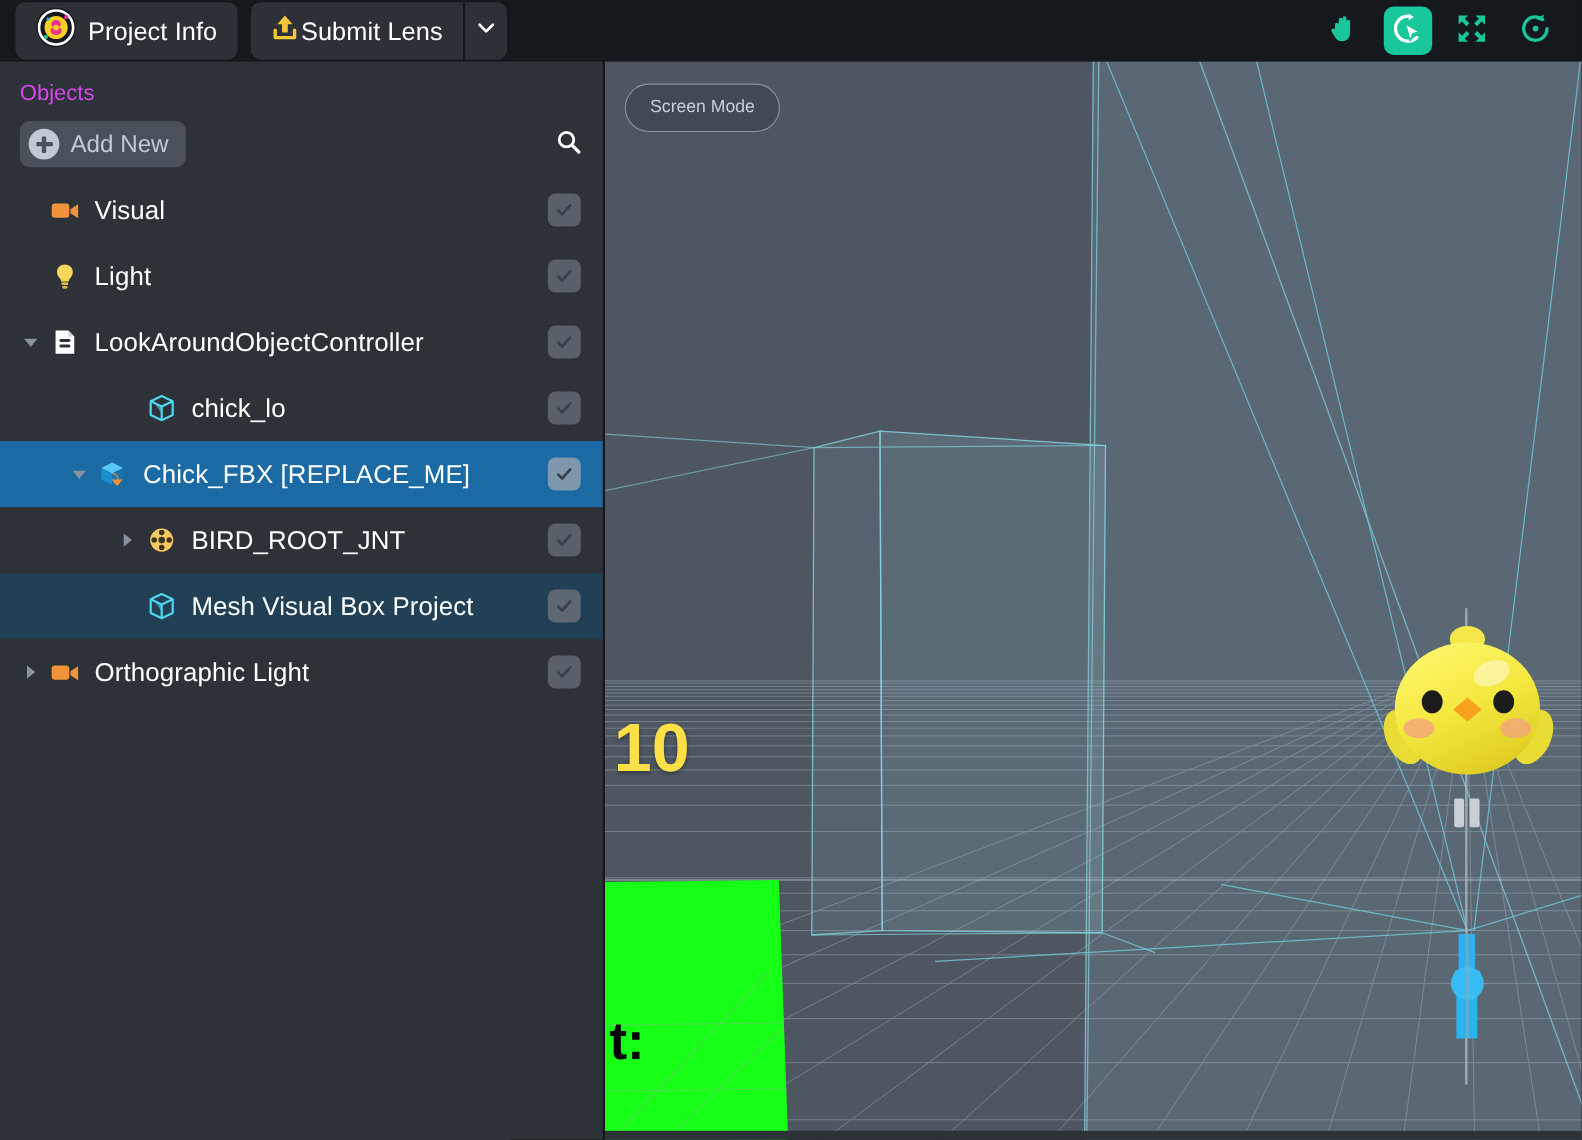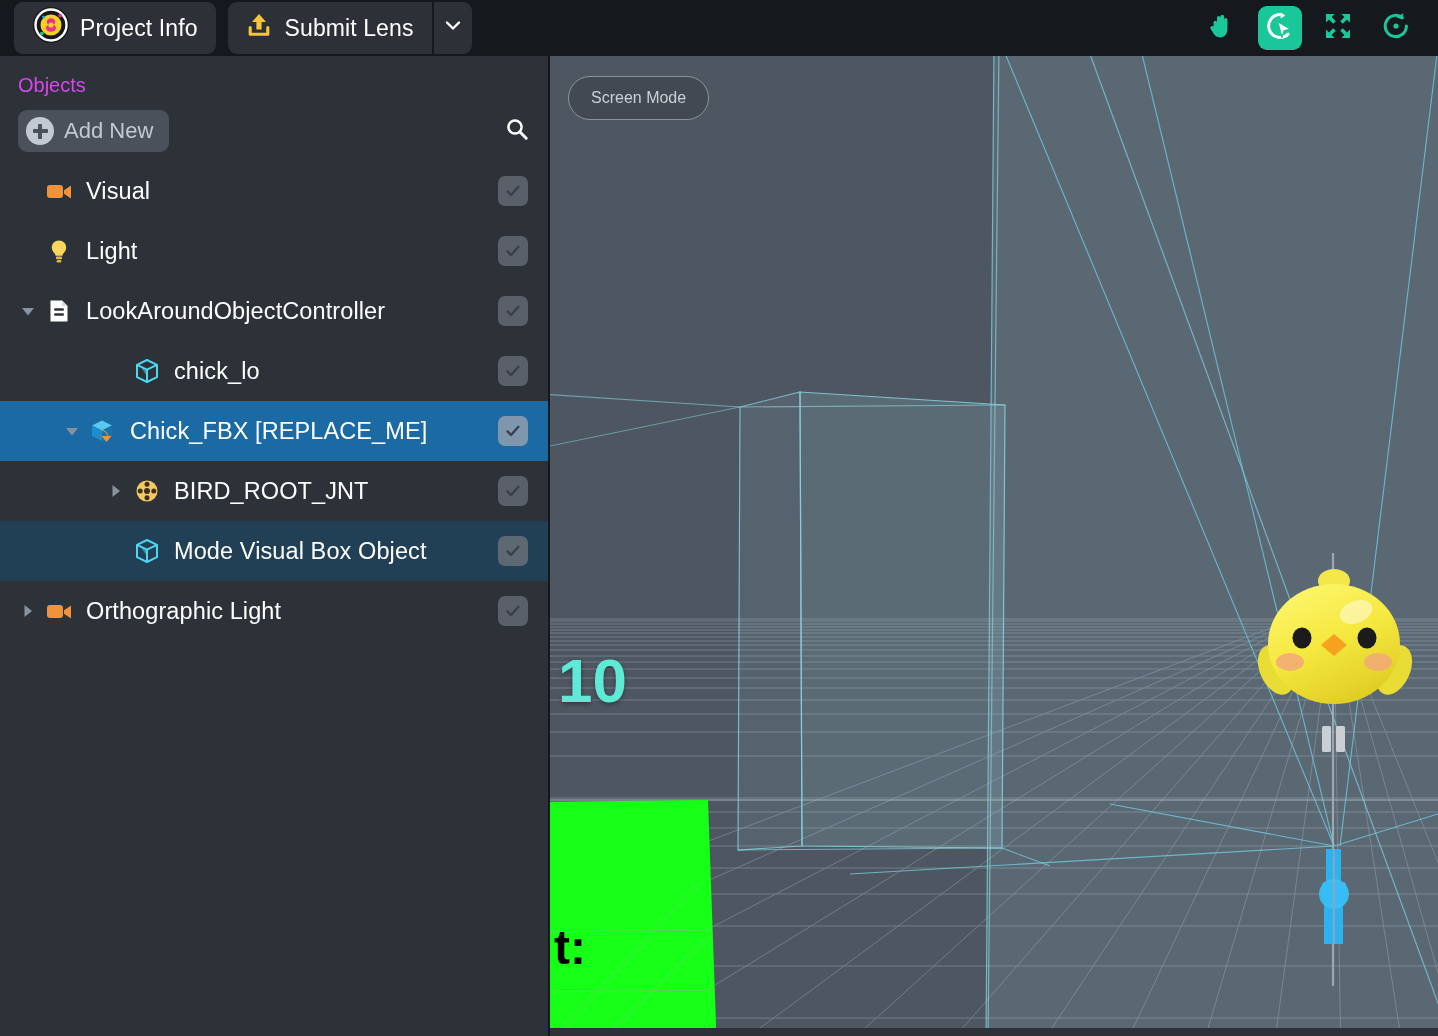--- a/index.html
+++ b/index.html
@@ -46,21 +46,21 @@
     cursor: pointer;
     user-select: none;
   }
   .pill-btn.submit-group {
     display: flex;
     gap: 0;
     padding: 0;
     background: transparent;
   }
   .submit-main {
-    display: flex; align-items: center; gap: 11px;
+    display: flex; align-items: center; 
     height: 52px; padding: 0 18px 0 16px;
     background: #2d3137;
     border-radius: 9px 0 0 9px;
     cursor: pointer;
     text-align: center;
   }
   .submit-caret {
     display: flex; align-items: center; justify-content: center;
     width: 40px; height: 52px;
     background: #2d3137;
@@ -197,21 +197,21 @@
     background: rgba(45,49,56,.35);
     cursor: pointer;
     user-select: none;
     z-index: 6;
   }
   .vp-svg { position:absolute; left:0; top:0; width:888px; height:980px; }
 
   .vp-text-10 {
     position: absolute;
     left: 8px; top: 589px;
-    color: #5eead4;
+    color: #fde047;
     font-size: 62px;
     font-weight: bold;
     font-family: "Liberation Sans", sans-serif;
     z-index: 3;
     text-shadow: 0 2px 4px rgba(0,0,0,.35);
     user-select:none;
   }
   .vp-text-t {
     position: absolute;
     left: 4px; top: 864px;
@@ -454,21 +454,21 @@
           <div class="ico">
             <svg width="30" height="30" viewBox="0 0 30 30">
               <g fill="none" stroke="#4ed6f0" stroke-width="2" stroke-linejoin="round">
                 <path d="M5 8.8 L15 4 L25 8.8 V21.2 L15 26 L5 21.2 Z"></path>
                 <path d="M5 8.8 L15 13.6 L25 8.8"></path>
                 <path d="M15 13.6 V26"></path>
               </g>
               <path d="M9 11.5 L15 14.4 L15 20 Z" fill="#4ed6f0" opacity="0.55"></path>
             </svg>
           </div>
-          <div class="name">Mode Visual Box Object</div>
+          <div class="name">Mesh Visual Box Project</div>
           <div class="chk">
             <svg width="20" height="20" viewBox="0 0 20 20">
               <path d="M4.6 10.4 L8 14 L15.4 5.8" fill="none" stroke="#3a4049" stroke-width="2.4" stroke-linecap="round" stroke-linejoin="round"></path>
             </svg>
           </div>
         </div>
         <div class="trow">
           <div class="twist" style="margin-left: 14px;">
             <svg width="20" height="20" viewBox="0 0 20 20">
               <path d="M6.5 4 L14 10 L6.5 16 Z" fill="#8793a0"></path>

